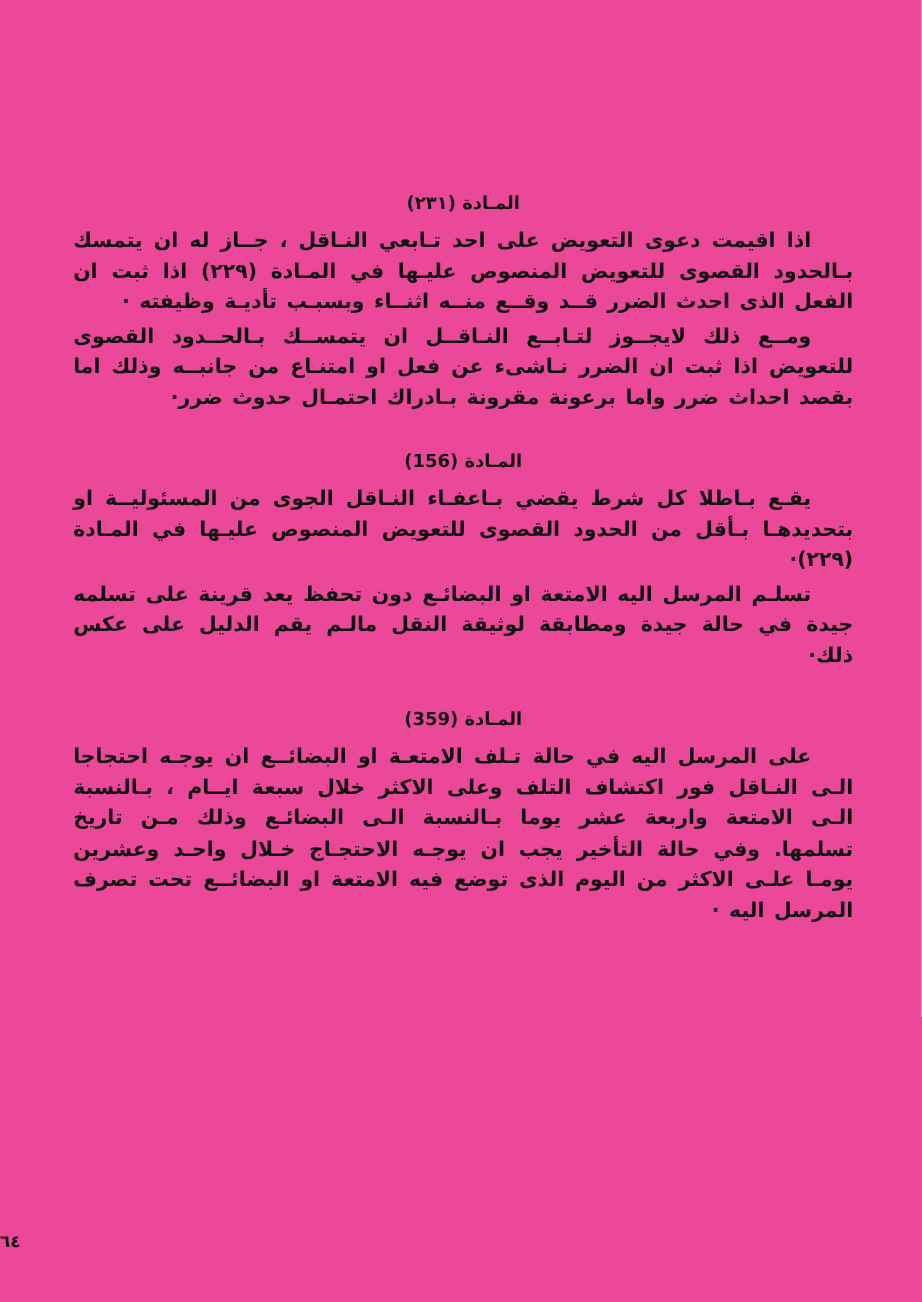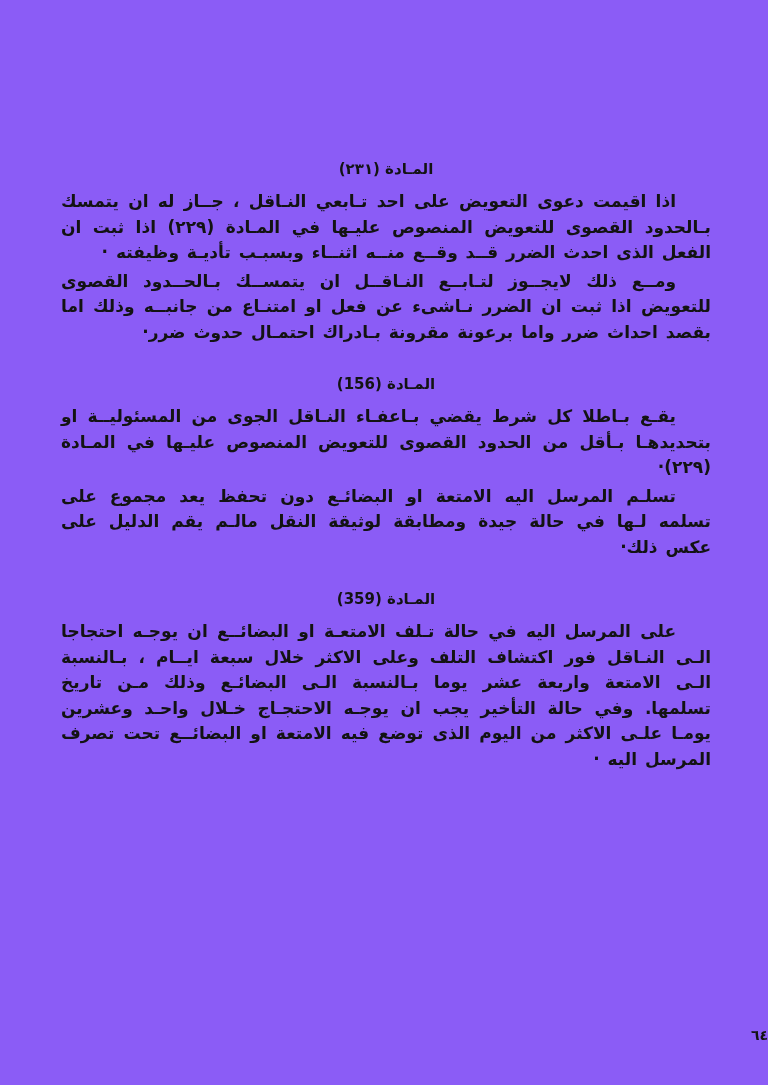--- a/index.html
+++ b/index.html
@@ -5,21 +5,21 @@
   html, body {
     margin: 0;
     padding: 0;
     background: #e8e8e8;
   }
   .page {
     position: relative;
     width: 768px;
     height: 1085px;
     margin: 0 auto;
-    background: #8b5cf6;
+    background: #ec4899;
     color: #131313;
     font-family: "DejaVu Sans", sans-serif;
     overflow: hidden;
   }
   .content {
     position: absolute;
     top: 160px;
     right: 57px;
     width: 650px;
     direction: rtl;
@@ -42,21 +42,21 @@
     text-align: justify;
     text-indent: 35px;
     margin: 0 0 3px 0;
     word-spacing: 2px;
   }
   .page-number {
     position: absolute;
     bottom: 42px;
     left: 0;
     right: 0;
-    text-align: right;
+    text-align: left;
     font-size: 14px;
     font-weight: bold;
     direction: rtl;
   }
 </style>
 </head>
 <body>
 
 <div class="page">
   <div class="content">
@@ -66,21 +66,21 @@
       <p class="para">اذا اقيمت دعوى التعويض على احد تـابعي النـاقل ، جــاز له ان يتمسك بـالحدود القصوى للتعويض المنصوص عليـها في المـادة (٢٢٩) اذا ثبت ان الفعل الذى احدث الضرر قــد وقــع منــه اثنــاء وبسبـب تأديـة وظيفته ·</p>
       <p class="para">ومــع ذلك لايجــوز لتـابــع النـاقــل ان يتمســك بـالحــدود القصوى للتعويض اذا ثبت ان الضرر نـاشىء عن فعل او امتنـاع من جانبــه وذلك اما بقصد احداث ضرر واما برعونة مقرونة بـادراك احتمـال حدوث ضرر·</p>
     </div>
 
     <div class="article">
       <div class="article-heading">المـادة (156)</div>
       <p class="para">يقـع بـاطلا كل شرط يقضي بـاعفـاء النـاقل الجوى من المسئوليــة او بتحديدهـا بـأقل من الحدود القصوى للتعويض المنصوص عليـها في المـادة (٢٢٩)·</p>
     </div>
 
     <div class="article">
-      <p class="para">تسلـم المرسل اليه الامتعة او البضائـع دون تحفظ يعد مجموع على تسلمه لـها في حالة جيدة ومطابقة لوثيقة النقل مالـم يقم الدليل على عكس ذلك·</p>
+      <p class="para">تسلـم المرسل اليه الامتعة او البضائـع دون تحفظ يعد قرينة على تسلمه جيدة في حالة جيدة ومطابقة لوثيقة النقل مالـم يقم الدليل على عكس ذلك·</p>
     </div>
 
     <div class="article">
       <div class="article-heading">المـادة (359)</div>
       <p class="para">على المرسل اليه في حالة تـلف الامتعـة او البضائــع ان يوجـه احتجاجا الـى النـاقل فور اكتشاف التلف وعلى الاكثر خلال سبعة ايــام ، بـالنسبة الـى الامتعة واربعة عشر يوما بـالنسبة الـى البضائـع وذلك مـن تاريخ تسلمها. وفي حالة التأخير يجب ان يوجـه الاحتجـاج خـلال واحـد وعشرين يومـا علـى الاكثر من اليوم الذى توضع فيه الامتعة او البضائــع تحت تصرف المرسل اليه ·</p>
     </div>
 
   </div>
 
   <div class="page-number">٦٤</div>

